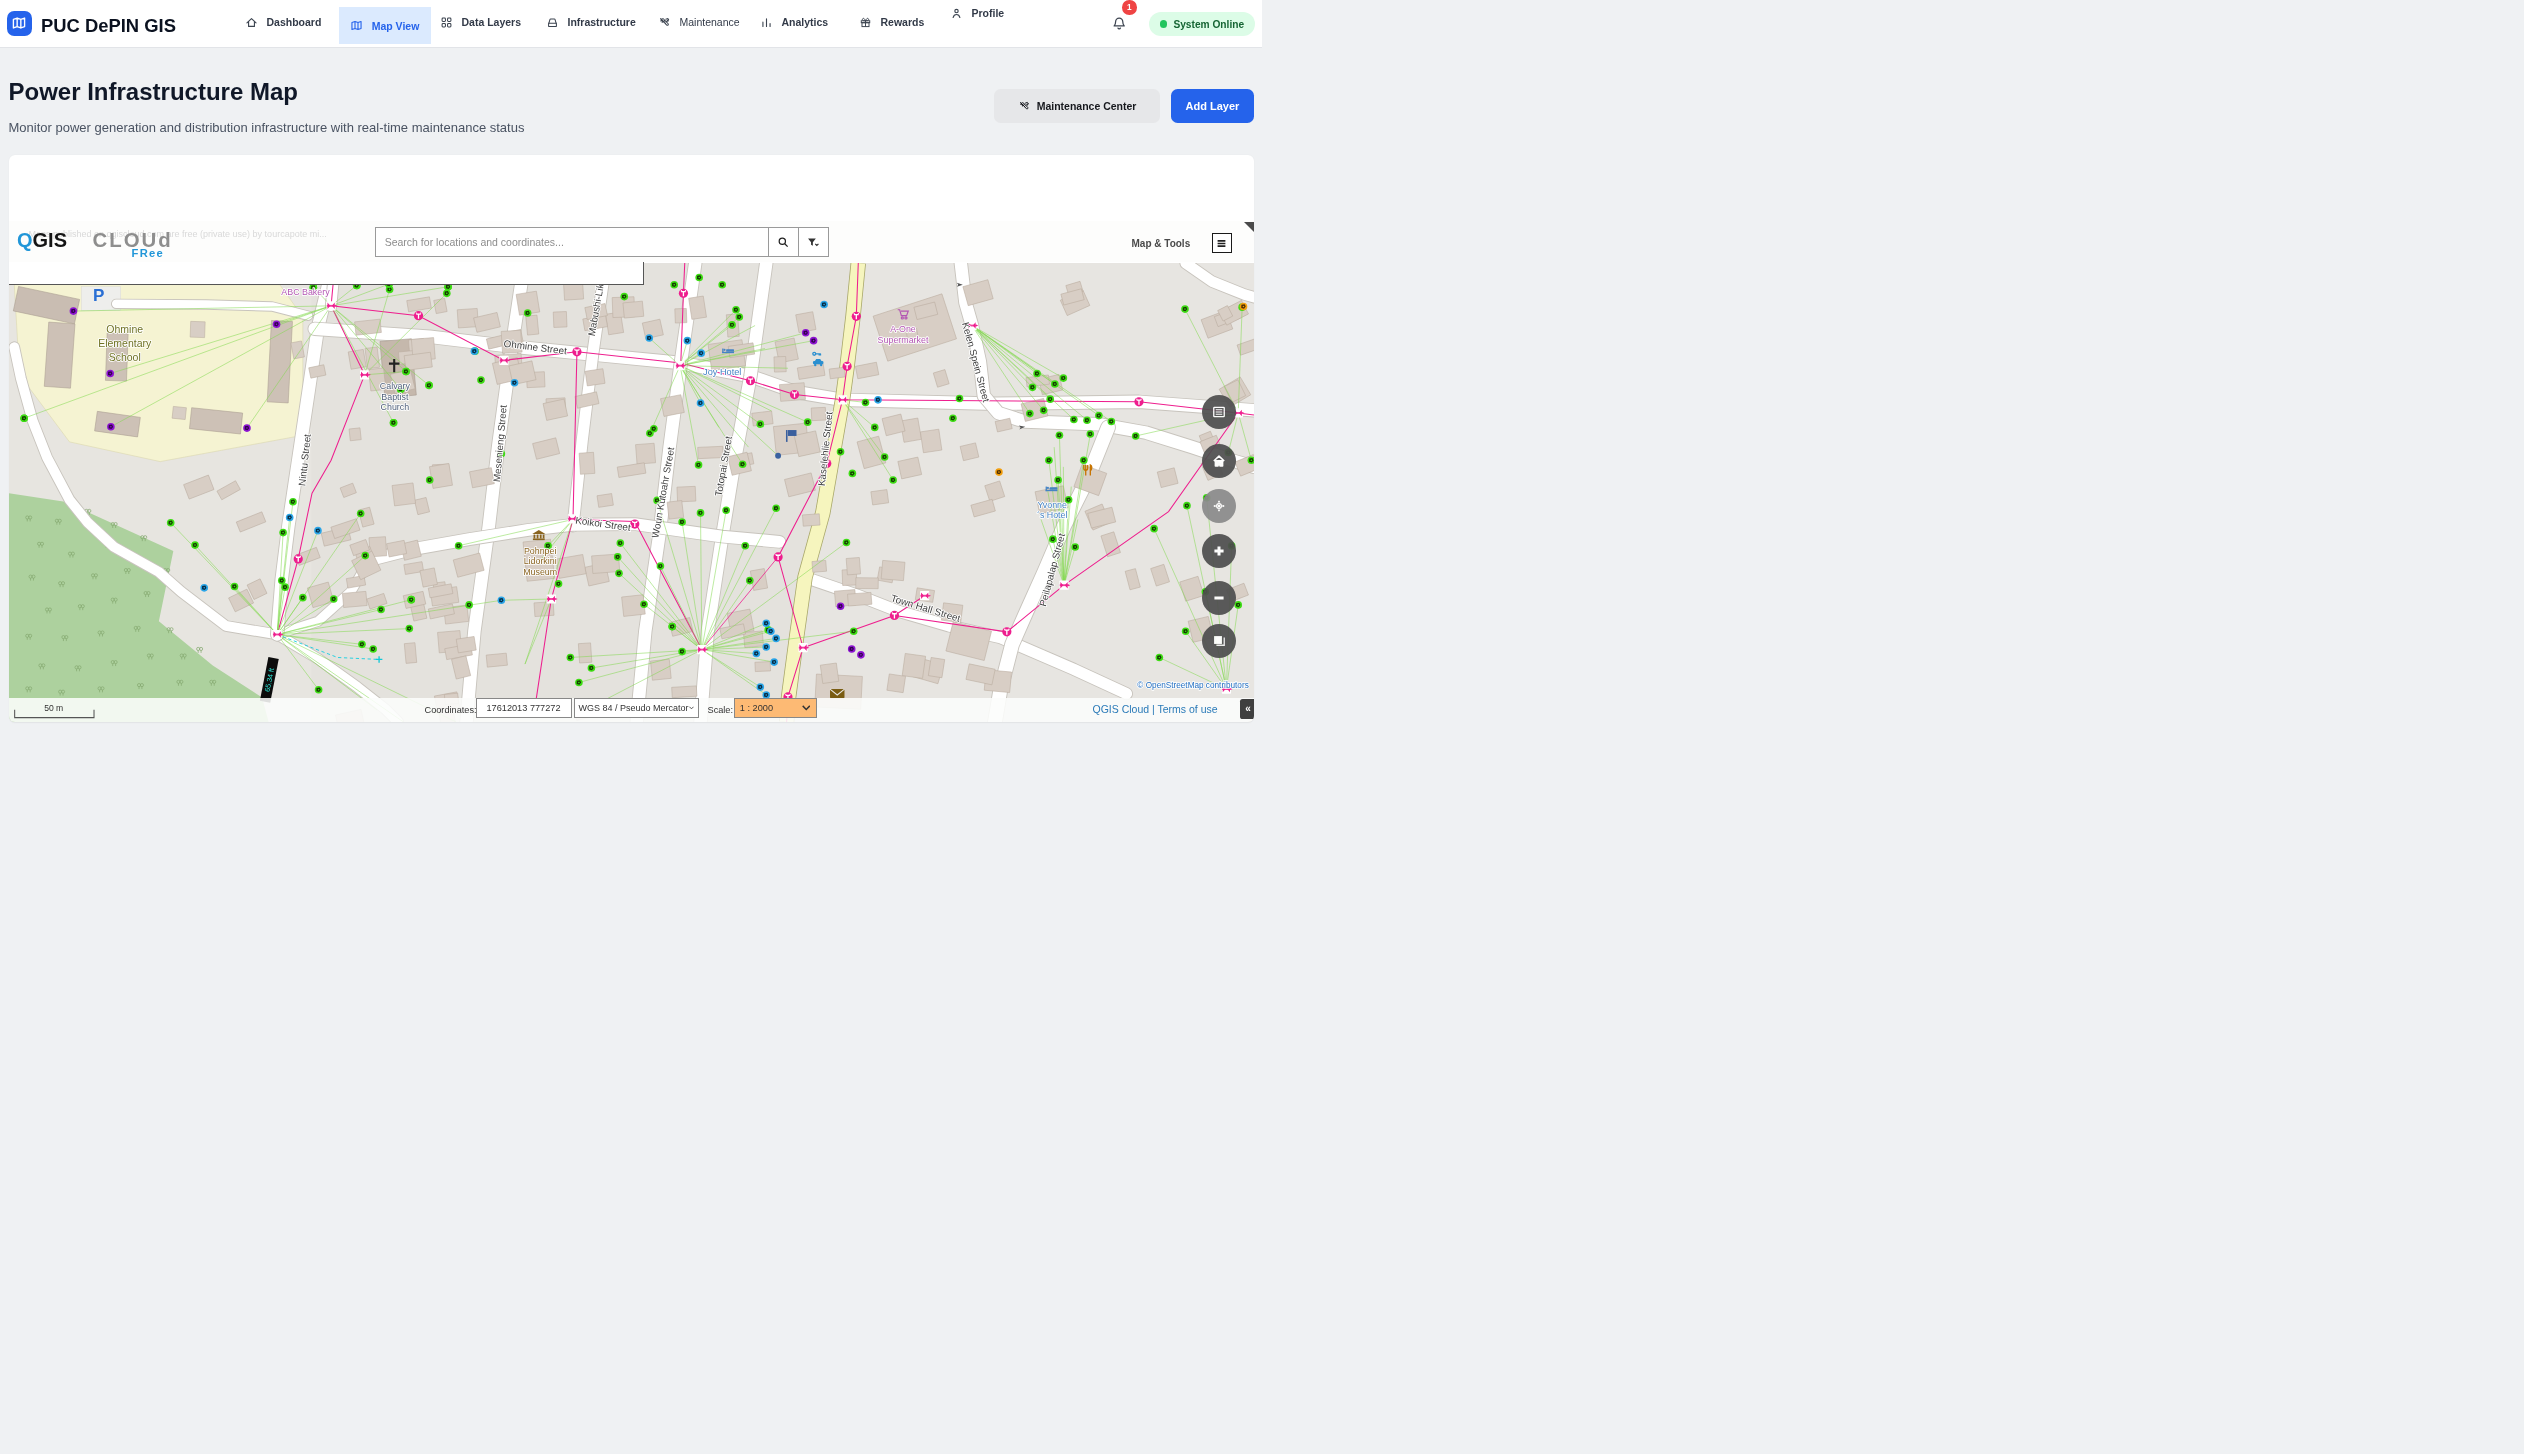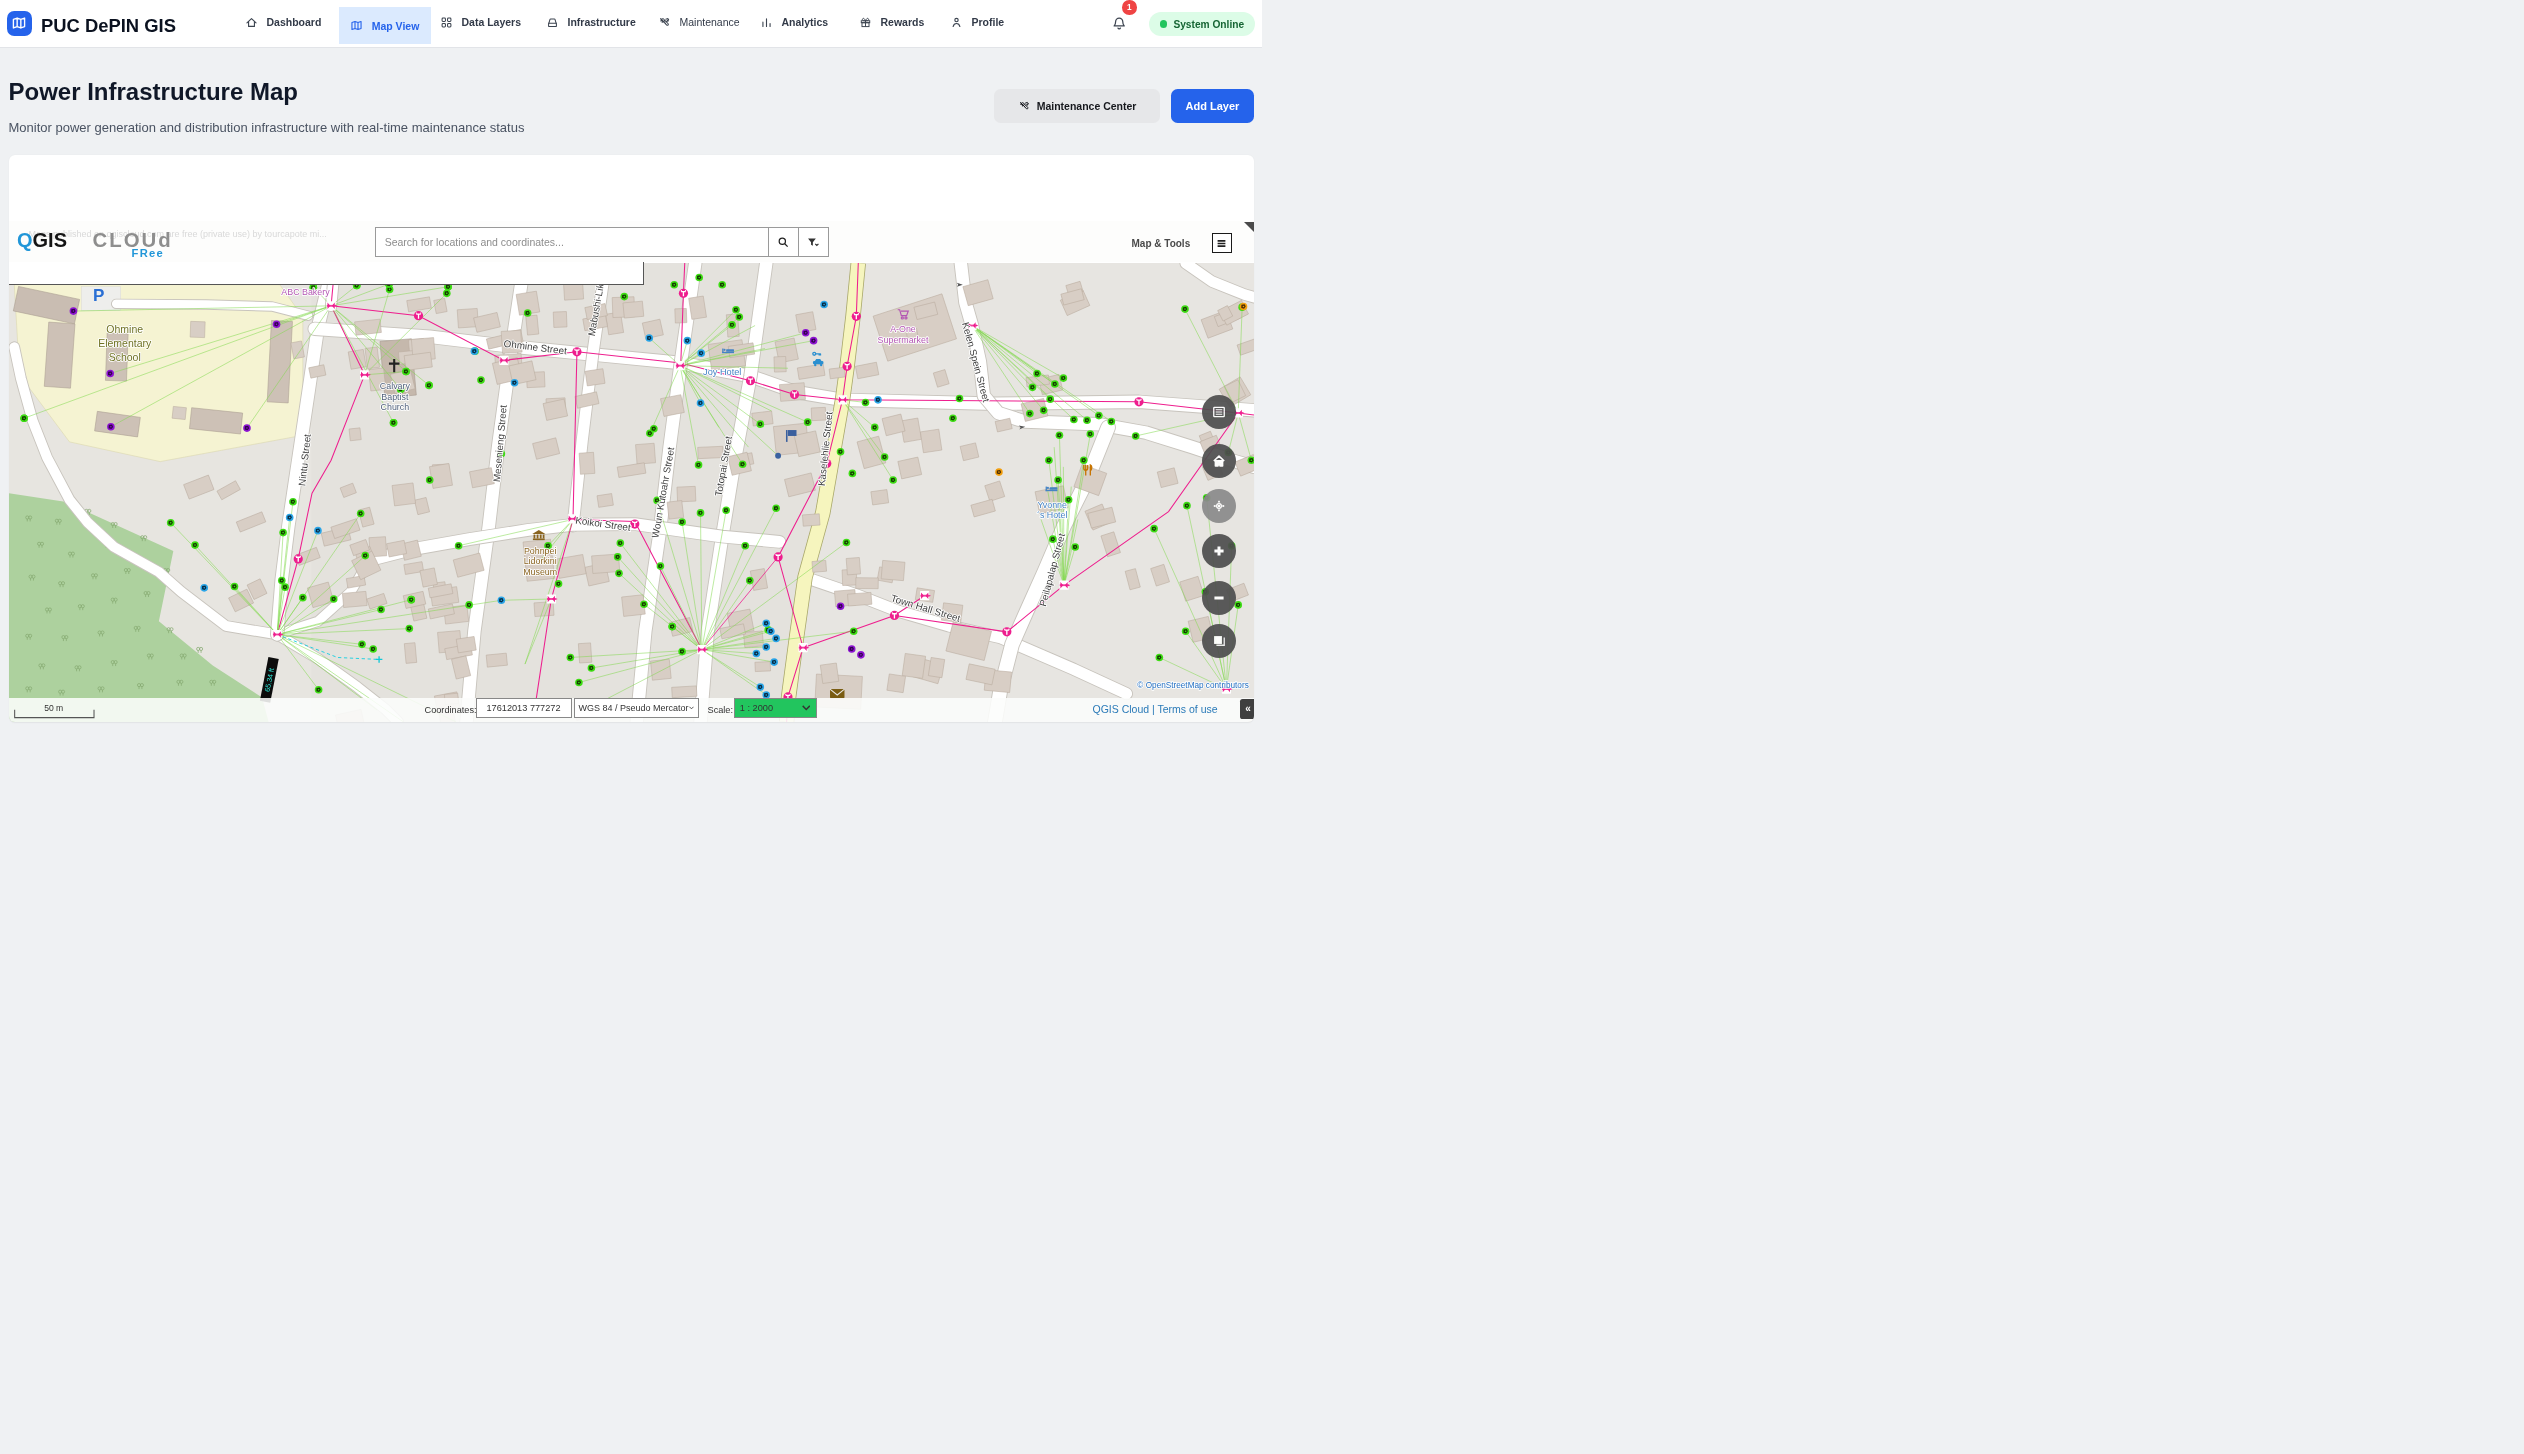--- a/index.html
+++ b/index.html
@@ -44,21 +44,21 @@
           <path d="M4.5 16V9.5M10 16V4.5M15.5 16v-4.5"></path>
         </g>
       </svg>Analytics</div>
     <div style="position:absolute;left:859px;top:7.2px;height:30px;display:flex;align-items:center;gap:8.5px;color:#323a48;font-weight:700;font-size:10.5px"><svg width="13" height="13" viewBox="0 0 20 20">
         <g fill="none" stroke="#3c4450" stroke-width="1.5">
           <rect x="3.5" y="7.3" width="13" height="3"></rect>
           <rect x="4.6" y="10.3" width="10.8" height="6"></rect>
           <path d="M10 7.3v9M10 7.3s-3.2.3-4.3-.8a1.6 1.6 0 0 1 2.3-2.3C9.1 5.3 10 7.3 10 7.3Zm0 0s3.2.3 4.3-.8a1.6 1.6 0 0 0-2.3-2.3C10.9 5.3 10 7.3 10 7.3Z"></path>
         </g>
       </svg>Rewards</div>
-    <div style="position:absolute;left:950px;top:7.2px;height:30px;display:flex;align-items:center;gap:8.5px;color:#323a48;font-weight:700;font-size:10.5px"><svg width="13" height="13" viewBox="0 0 20 20">
+    <div style="position:absolute;left:950px;top:7.2px;height:30px;display:flex;gap:8.5px;color:#323a48;font-weight:700;font-size:10.5px"><svg width="13" height="13" viewBox="0 0 20 20">
         <g fill="none" stroke="#3c4450" stroke-width="1.7">
           <circle cx="10" cy="6.3" r="2.6"></circle>
           <path d="M4.8 16.2c.7-3 2.6-4.6 5.2-4.6s4.5 1.6 5.2 4.6" stroke-linecap="round"></path>
         </g>
       </svg>Profile</div>
   <svg class="abs" style="left:1111px;top:16px" width="16.4" height="16.4" viewBox="0 0 24 24">
       <path d="M12 3a5.2 5.2 0 0 0-5.2 5.2c0 4.1-1.4 5.6-2.2 6.4h14.8c-.8-.8-2.2-2.3-2.2-6.4A5.2 5.2 0 0 0 12 3Zm-1.8 14.6a1.9 1.9 0 0 0 3.6 0" fill="none" stroke="#3c4450" stroke-width="1.8" stroke-linecap="round" stroke-linejoin="round"></path>
     </svg>
   <div class="abs" style="left:1122px;top:0px;width:14.5px;height:14.5px;background:#ef4444;border-radius:50%;color:#fff;font-size:8.2px;font-weight:700;display:flex;align-items:center;justify-content:center">1</div>
   <div class="abs" style="left:1149px;top:12px;height:24px;padding:0 11.2px;background:#dcfce7;border-radius:12px;display:flex;align-items:center;gap:6px">
@@ -1748,19 +1748,19 @@
     <svg class="abs" style="left:5.3px;top:1.3px" width="82" height="20" viewBox="0 0 124 30">
         <path d="M1,16 V28 H121 V16" fill="none" stroke="#555" stroke-width="1.6"></path>
         <text x="60" y="18" font-size="13" fill="#333" text-anchor="middle" font-family="Liberation Sans,sans-serif">50 m</text>
       </svg>
     <div class="abs" style="left:416px;top:6.6px;font-size:9.2px;color:#333">Coordinates:</div>
     <div class="abs" style="left:467px;top:0px;width:96px;height:20.4px;background:#fff;border:0.7px solid #888;font-size:9.2px;color:#333;display:flex;align-items:center;justify-content:center">17612013 777272</div>
     <div class="abs" style="left:565px;top:0px;width:125px;height:20.4px;background:#fff;border:0.7px solid #888;white-space:nowrap;font-size:9px;color:#333;display:flex;align-items:center;padding:0 4px;justify-content:flex-start">WGS 84 / Pseudo Mercator <svg width="8.5" height="6" viewBox="0 0 12 8">
           <path d="M1 1l5 5 5-5" fill="none" stroke="#333" stroke-width="2"></path>
         </svg></div>
     <div class="abs" style="left:699px;top:6.6px;font-size:9.2px;color:#333">Scale:</div>
-    <div class="abs" style="left:725px;top:0px;width:83px;height:20.4px;background:#22c55e;border:0.7px solid #888;font-size:9.2px;color:#333;display:flex;align-items:center;padding:0 5.3px;justify-content:space-between">1 : 2000 <svg width="8.5" height="6" viewBox="0 0 12 8">
+    <div class="abs" style="left:725px;top:0px;width:83px;height:20.4px;background:#fdba74;border:0.7px solid #888;font-size:9.2px;color:#333;display:flex;align-items:center;padding:0 5.3px;justify-content:space-between">1 : 2000 <svg width="8.5" height="6" viewBox="0 0 12 8">
           <path d="M1 1l5 5 5-5" fill="none" stroke="#333" stroke-width="2"></path>
         </svg></div>
     <div class="abs" style="left:1084px;top:4.6px;font-size:10.5px;color:#2a7ab8">QGIS Cloud | Terms of use</div>
     <div class="abs" style="left:1231px;top:0.7px;width:17px;height:20px;background:#3f3f3f;border-radius:2.6px;color:#fff;display:flex;align-items:center;justify-content:center;font-size:10px;font-weight:700">«</div>
   </div>
 </div>
 
 </body></html>

